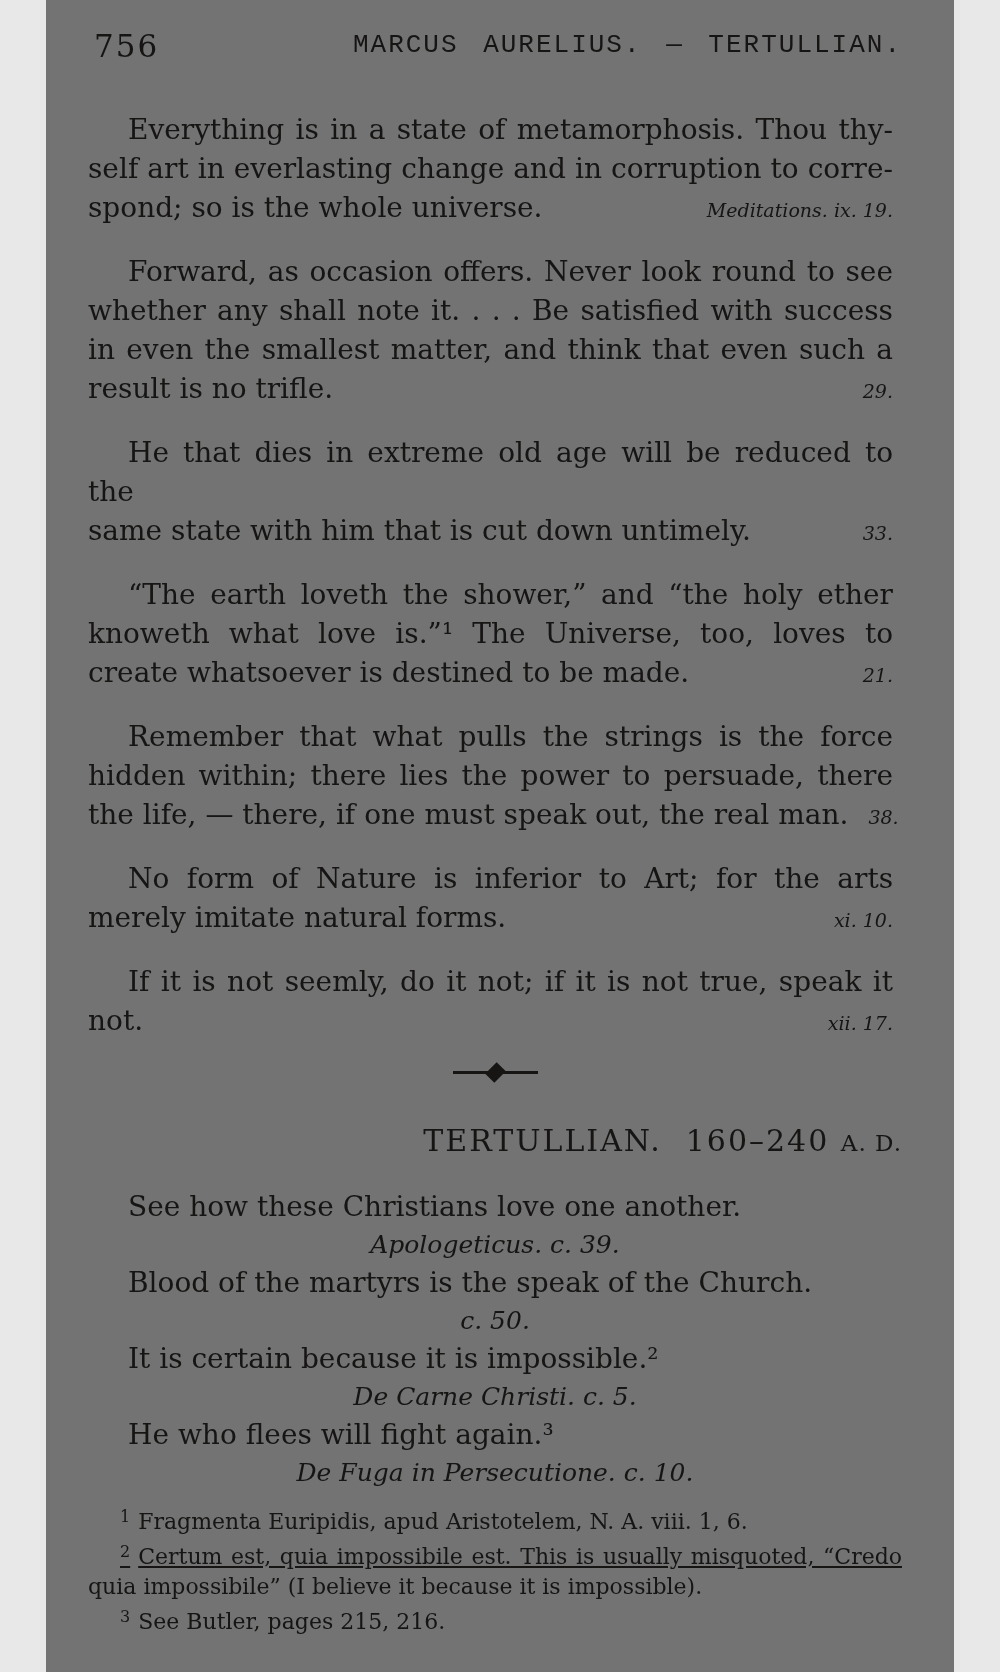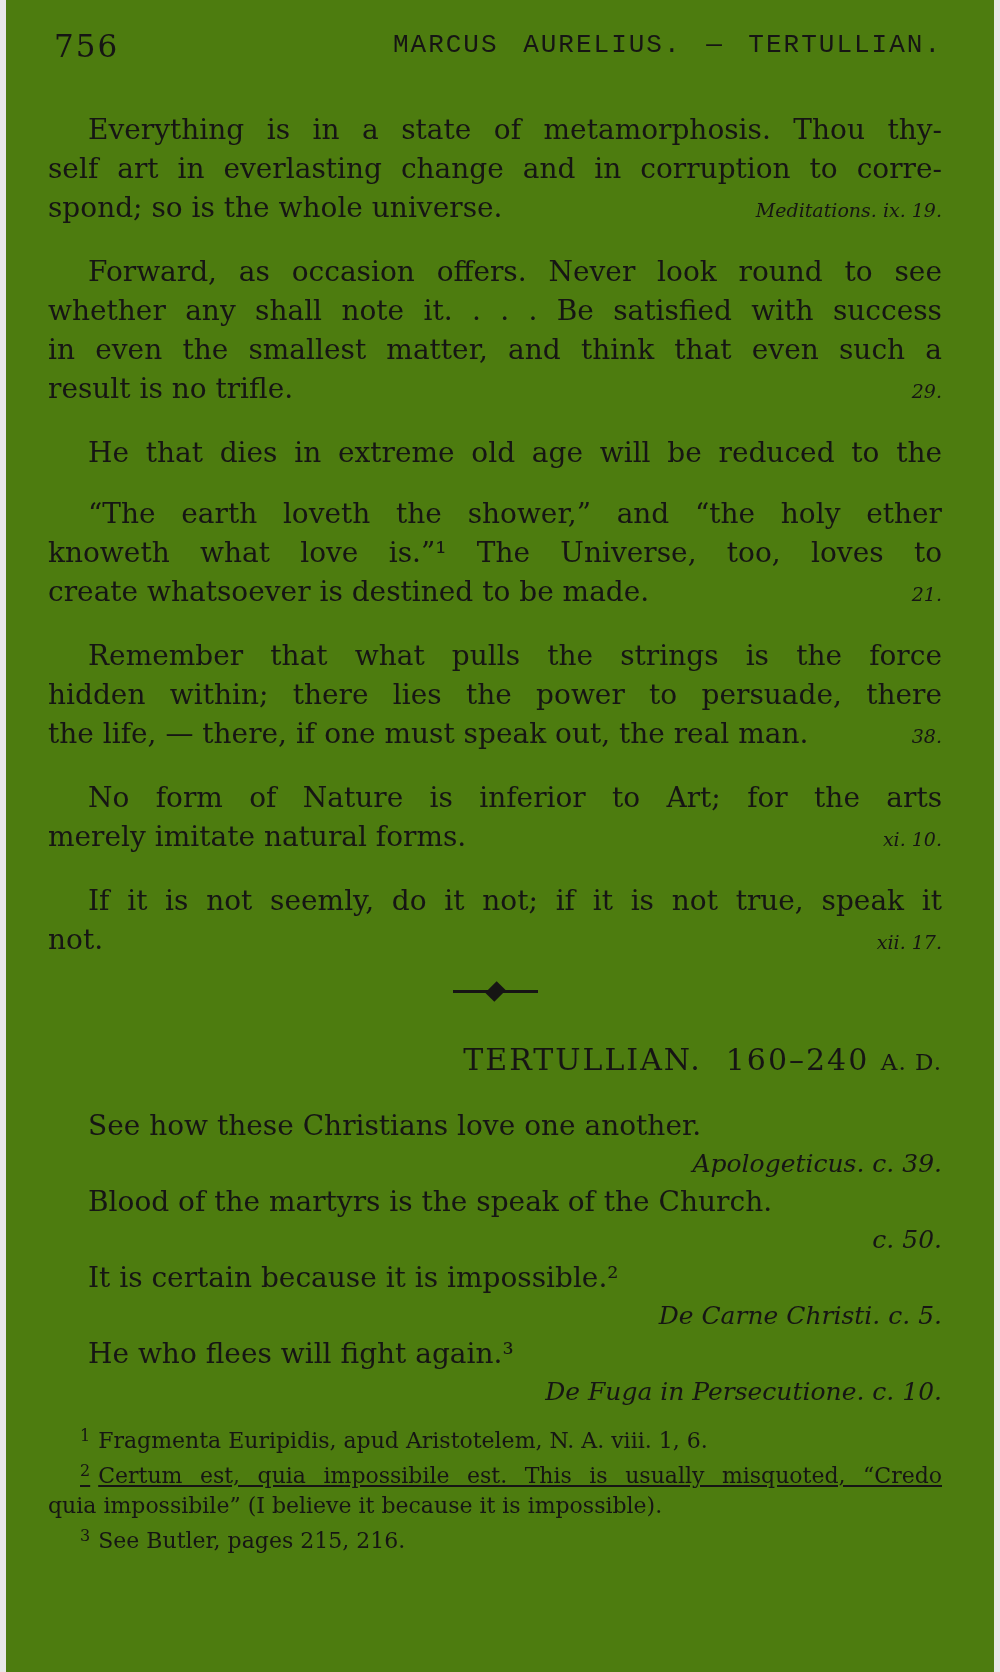--- a/index.html
+++ b/index.html
@@ -1,21 +1,21 @@
 <!DOCTYPE html>
 <html><head>
 <meta charset="utf-8">
 <style>
   html,body { margin:0; padding:0; background:#e8e8e8; }
   .page {
     position: relative;
-    width: 988px;
+    width: 908px;
     height: 1672px;
     margin: 0 auto;
-    background: #4d7c0f;
+    background: #737373;
     color: #161514;
     font-family: "DejaVu Serif", "Liberation Serif", serif;
     box-sizing: border-box;
     padding: 28px 52px 0 42px;
     overflow: hidden;
   }
   
   .running-head {
     position: relative;
     height: 36px;
@@ -31,21 +31,21 @@
     display: block;
     text-align: right;
     font-size: 26px;
     letter-spacing: 2px;
     word-spacing: 7px;
     padding-top: 2px;
     font-family: Liberation Mono, monospace;
   }
   
   .quotes { }
-  .quote { margin: 0 0 22px 0; font-size: 28px; line-height: 39px; }
+  .quote { margin: 0 9px 22px 0; font-size: 28px; line-height: 39px; }
   .qline {
     text-align: justify;
     text-align-last: justify;
   }
   .indent { text-indent: 40px; }
   .qlast {
     display: flex;
     justify-content: space-between;
     align-items: baseline;
   }
@@ -77,21 +77,21 @@
     font-weight: normal;
     text-align: right;
     font-size: 30px;
     letter-spacing: 2px;
   }
   .section-heading .dates { margin-left: 24px; }
   .section-heading .era { font-size: 23px; letter-spacing: 1px; }
   .tquotes { font-size: 28px; line-height: 38px; }
   .tq-text { text-indent: 40px; }
   .tq-cite {
-    text-align: right;
+    text-align: center;
     font-style: italic;
     font-size: 25px;
   }
   
   .footnotes { margin-top: 10px; font-size: 22px; line-height: 30px; }
   .footnote { }
   .fn-line { }
   .fn-first { text-indent: 32px; }
   .fn-just { text-align: justify; text-align-last: justify; text-decoration: underline; }
   .fn-marker {
@@ -123,20 +123,24 @@
         <div class="qline indent">Forward, as occasion offers. Never look round to see</div>
         <div class="qline">whether any shall note it. . . . Be satisfied with success</div>
         <div class="qline">in even the smallest matter, and think that even such a</div>
         <div class="qlast">
           <span class="qtext">result is no trifle.</span>
           <span class="cite">29.</span>
         </div>
       </div>
       <div class="quote">
         <div class="qline indent">He that dies in extreme old age will be reduced to the</div>
+        <div class="qlast">
+          <span class="qtext">same state with him that is cut down untimely.</span>
+          <span class="cite">33.</span>
+        </div>
       </div>
       <div class="quote">
         <div class="qline indent">“The earth loveth the shower,” and “the holy ether</div>
         <div class="qline">knoweth what love is.”¹  The Universe, too, loves to</div>
         <div class="qlast">
           <span class="qtext">create whatsoever is destined to be made.</span>
           <span class="cite">21.</span>
         </div>
       </div>
       <div class="quote">

